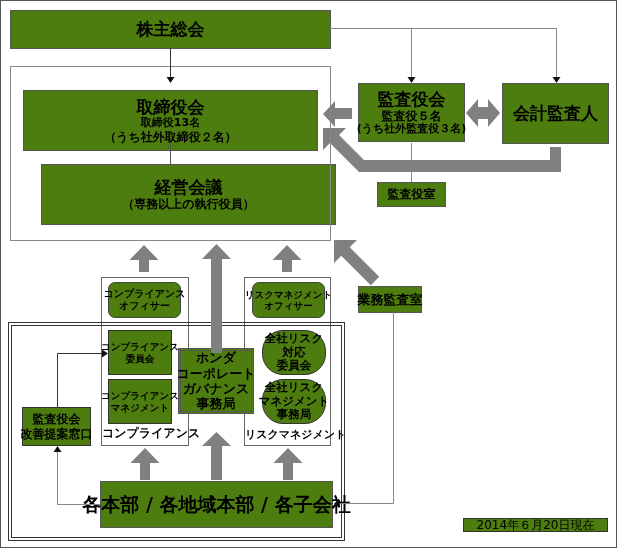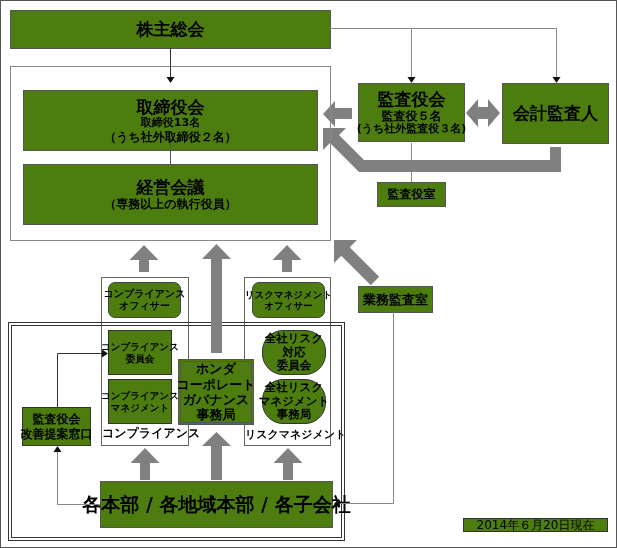--- a/index.html
+++ b/index.html
@@ -16,35 +16,35 @@
   .t12 { font-size:12px; }
   .t115 { font-size:11.5px;border-radius:21px; }
   .t11 { font-size:11px; }
   .t10 { font-size:10px; }
   .t9 { font-size:9.5px; }
   svg.overlay { position:absolute; left:0; top:0; z-index:3; pointer-events:none; }
 
   #shareholders { left:10px; top:10px; width:321px; height:39px; }
   #board-container { left:10px; top:66px; width:321px; height:175px; border:1px solid #888; }
   #board { left:23px; top:90px; width:295px; height:61px; }
-  #exec { left:23px; top:164px; width:295px; height:61px; }
+  #exec { left:41px; top:164px; width:295px; height:61px; }
   #audit-board { left:358px; top:83px; width:107px; height:59px; }
   #acct-auditor { left:502px; top:83px; width:107px; height:61px; }
   #audit-office { left:377px; top:182px; width:69px; height:25px; font-weight:bold; }
   #comp-container { left:101px; top:277px; width:88px; height:169px; border:1px solid #666; }
   #risk-container { left:244px; top:277px; width:87px; height:169px; border:1px solid #666; }
   .group-label { position:absolute; left:0; right:0; bottom:3px; text-align:center; font-weight:bold; white-space:nowrap; }
   #comp-officer { left:108px; top:282px; width:73px; height:36px; border-radius:7px; border-color:#444; }
   #risk-officer { left:252px; top:282px; width:73px; height:36px; border-radius:7px; border-color:#444; }
-  #internal-audit { left:358px; top:286px; width:75px; height:27px; }
+  #internal-audit { left:358px; top:286px; width:64px; height:27px; }
   #lower-outer { left:8px; top:322px; width:337px; height:219px; border:1px solid #333; }
   #lower-inner { left:11px; top:325px; width:331px; height:213px; border:1px solid #333; }
   #comp-committee { left:108px; top:330px; width:64px; height:45px; border-color:#333; }
   #comp-secretariat { left:108px; top:379px; width:64px; height:45px; border-color:#333; }
-  #honda { left:178px; top:359px; width:76px; height:66px; border:3px double #555; }
+  #honda { left:178px; top:348px; width:76px; height:66px; border:3px double #555; }
   #risk-committee { left:262px; top:330px; width:64px; height:45px; border-color:#333; }
   #risk-secretariat { left:262px; top:379px; width:64px; height:45px; border-color:#333; }
   #ethics { left:22px; top:407px; width:69px; height:39px; border-color:#333; }
   #divisions { left:100px; top:481px; width:233px; height:47px; }
   #date-note { left:463px; top:518px; width:145px; height:14px; font-weight:normal; border-color:#333; }
 </style>
 </head>
 <body>
 
 <div class="page">

